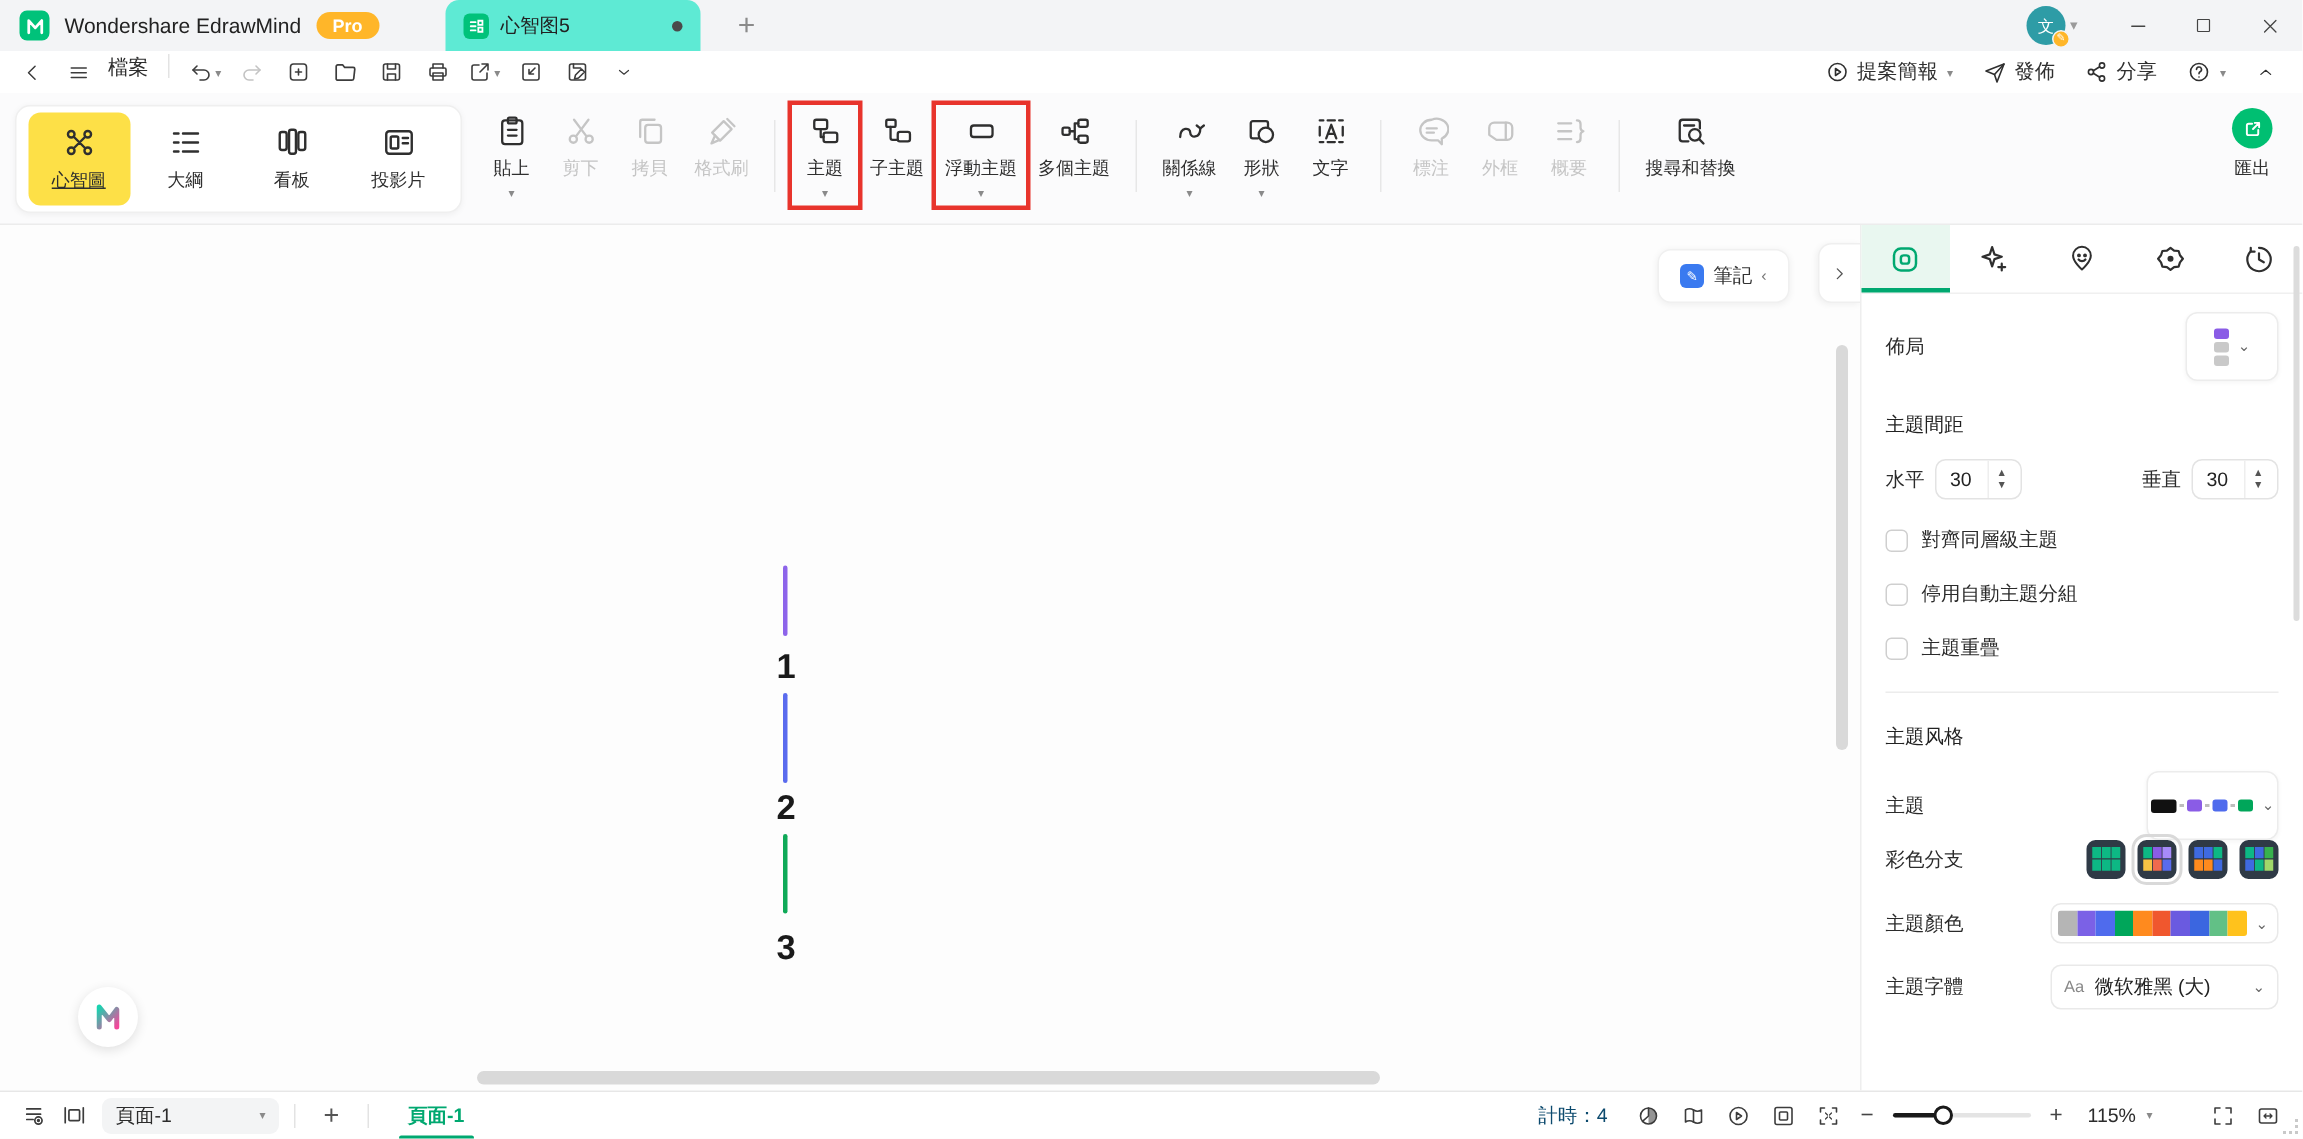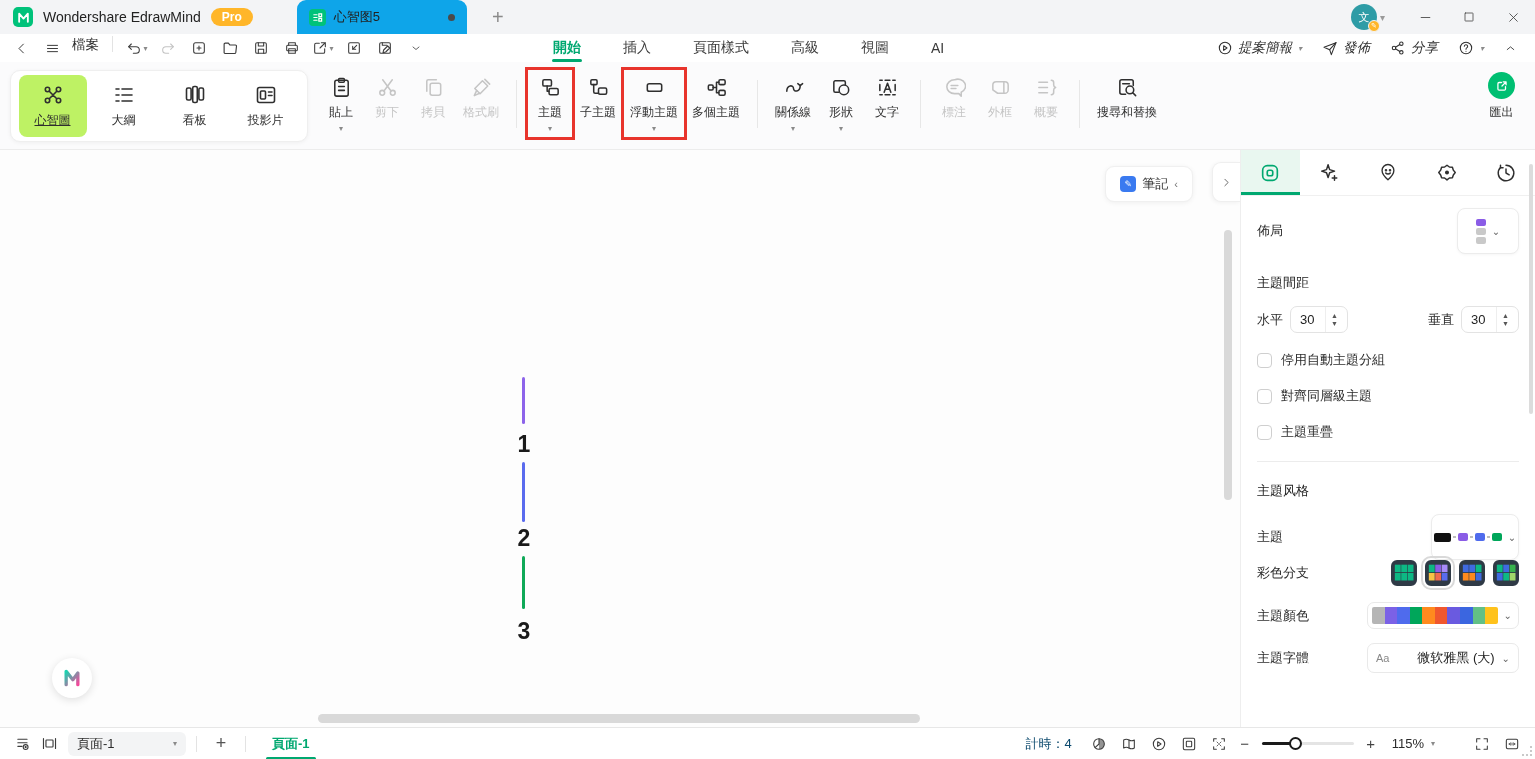--- a/index.html
+++ b/index.html
@@ -5,21 +5,21 @@
   * { margin:0; padding:0; box-sizing:border-box; }
   html,body { width:1535px; height:759px; overflow:hidden; }
   body { font-family:"Liberation Sans", sans-serif; background:#fff; position:relative; color:#333; }
   svg.ic { stroke:currentColor; fill:none; stroke-width:1.6; stroke-linecap:round; stroke-linejoin:round; }
 
   
   #titlebar { position:absolute; top:0; left:0; right:0; height:34px; background:#f3f4f6; display:flex; align-items:center; }
   .app-logo { width:20px; height:20px; border-radius:5px; background:#00c27a; margin:0 10px 0 13px; display:flex; align-items:center; justify-content:center; }
   .app-name { font-size:14px; color:#222; }
   .pro-badge { background:#ffb629; color:#fff; font-size:12px; font-weight:bold; border-radius:9px; padding:2px 11px; margin-left:10px; }
-  .doc-tab { margin-left:44px; height:34px; width:170px; background:#0ea5e9; border-radius:9px 9px 0 0; display:flex; align-items:center; padding:0 12px; position:relative; }
+  .doc-tab { margin-left:44px; height:34px; width:170px; background:#5eead4; border-radius:9px 9px 0 0; display:flex; align-items:center; padding:0 12px; position:relative; }
   .doc-tab-icon { width:17px; height:17px; border-radius:4px; background:#00c27a; display:flex; align-items:center; justify-content:center; margin-right:8px; }
   .doc-tab-title { font-size:13px; color:#222; flex:1; }
   .unsaved-dot { width:7px; height:7px; border-radius:50%; background:#4a4a4a; margin-left:8px; }
   .new-tab-btn { font-size:20px; color:#8a8a8a; margin-left:18px; width:26px; text-align:center; cursor:default; }
   .tb-right { position:absolute; right:0; top:0; height:34px; display:flex; align-items:center; }
   .avatar-wrap { display:flex; align-items:center; margin-right:18px; }
   .avatar { width:26px; height:26px; border-radius:50%; background:#2e9ca6; color:#fff; font-size:11px; display:flex; align-items:center; justify-content:center; position:relative; }
   .avatar-badge { position:absolute; right:-3px; bottom:-2px; width:12px; height:12px; border-radius:50%; background:#ffb629; border:1.5px solid #f3f4f6; color:#fff; font-size:7px; line-height:9px; text-align:center; }
   .avatar-caret { color:#9a9a9a; font-size:10px; margin-left:3px; }
   .win-btn { width:44px; height:34px; display:flex; align-items:center; justify-content:center; color:#444; font-size:13px; }
@@ -30,27 +30,27 @@
   .qat-btn { width:26px; height:24px; display:flex; align-items:center; justify-content:center; border-radius:5px; }
   .qat-btn.disabled { color:#c3c3c3; }
   .qat-label { font-size:13.5px; color:#2c2c2c; padding:0 2px; }
   .v-div { width:1px; height:16px; background:#e3e3e3; margin:0 6px; }
   .caret-s { font-size:8px; color:#8a8a8a; margin-left:1px; }
   .menus { position:absolute; left:532px; display:flex; align-items:center; height:28px; }
   .menu-item { font-size:14px; color:#3a3a3a; padding:0 21px; height:28px; display:flex; align-items:center; position:relative; }
   .menu-item.active { color:#00a870; font-weight:bold; }
   .menu-item.active .menu-underline { position:absolute; bottom:0; left:50%; transform:translateX(-50%); width:30px; height:3px; border-radius:2px; background:#00a870; }
   .mb-right { position:absolute; right:10px; display:flex; align-items:center; gap:4px; color:#2f2f2f; font-size:13.5px; }
-  .mb-group { display:flex; align-items:center; gap:5px; padding:2px 8px; border-radius:5px;font-style:italic; }
+  .mb-group { display:flex; align-items:center; gap:5px; padding:2px 8px; border-radius:5px; }
 
   
   #ribbon { position:absolute; top:62px; left:0; right:0; height:88px; background:#fbfbfc; border-bottom:1px solid #ececec; }
   .view-card { position:absolute; left:10px; top:8px; width:298px; height:72px; background:#fff; border:1px solid #efefef; border-radius:10px; box-shadow:0 1px 4px rgba(0,0,0,.05); display:flex; align-items:center; justify-content:space-around; padding:0 6px; }
   .view-item { width:68px; height:62px; display:flex; flex-direction:column; align-items:center; justify-content:center; gap:5px; border-radius:8px; color:#2f2f2f; }
-  .view-item.selected { background:#bef264;text-decoration:underline; }
+  .view-item.selected { background:#fde047;text-decoration:underline; }
   .view-item .lbl { font-size:12px; }
   .rib-items { position:absolute; left:318px; top:10px; display:flex; align-items:flex-start; }
   .rib-item { display:flex; flex-direction:column; align-items:center; padding:4px 7px 0; min-width:46px; color:#2f2f2f; position:relative; border-radius:6px; }
   .rib-item .lbl { font-size:12px; margin-top:5px; white-space:nowrap; }
   .rib-item .caret-s { margin:3px 0 0; }
   .rib-item.disabled { color:#c5c5c5; }
   .rib-div { width:1px; height:48px; background:#e7e7e7; margin:8px 10px 0; }
   .red-frame { position:absolute; left:-2px; right:-2px; top:-5px; bottom:-7px; border:3px solid #e8342c; pointer-events:none; }
   .export-item { position:absolute; right:20px; top:10px; display:flex; flex-direction:column; align-items:center; gap:5px; color:#2f2f2f; }
   .export-circle { width:27px; height:27px; border-radius:50%; background:#00bf72; display:flex; align-items:center; justify-content:center; color:#fff; }
@@ -106,21 +106,21 @@
   .theme-preview { display:flex; align-items:center; gap:2px; }
   .tp-conn { width:3px; height:2px; background:#bdbdbd; }
   .branch-swatches { display:flex; gap:8px; }
   .bsw { width:26px; height:26px; border-radius:6px; padding:1px; border:2px solid #2f3a46; background:#2f3a46; }
   .bsw.selected { outline:2px solid #d9d9d9; outline-offset:2px; }
   .palette-box { width:152px; height:27px; border:1px solid #e9e9e9; border-radius:7px; display:flex; align-items:center; padding:0 6px 0 4px; gap:6px; background:#fff; }
   .palette-strip { display:flex; height:17px; flex:1; border-radius:2px; overflow:hidden; }
   .palette-strip span { flex:1; }
   .font-box { width:152px; height:30px; border:1px solid #e9e9e9; border-radius:7px; display:flex; align-items:center; padding:0 8px; gap:7px; background:#fff; }
   .font-aa { font-size:11px; color:#888; }
-  .font-val { font-size:13px; color:#222; flex:1; white-space:nowrap;text-align:right; }
+  .font-val { font-size:13px; color:#222; flex:1; white-space:nowrap; }
   .panel-scroll { position:absolute; right:2px; top:14px; width:4px; height:250px; border-radius:2px; background:#dcdcdc; }
 
   
   #statusbar { position:absolute; left:0; right:0; bottom:0; height:32px; background:#fff; border-top:1px solid #e7e7e7; display:flex; align-items:center; padding:0 10px; }
   .sb-icon { width:26px; height:24px; display:flex; align-items:center; justify-content:center; color:#3c3c3c; }
   .page-select { display:flex; align-items:center; justify-content:space-between; width:118px; height:24px; background:#f3f4f5; border-radius:6px; padding:0 9px; margin-left:6px; font-size:13px; color:#2c2c2c; }
   .sb-plus { font-size:18px; color:#555; width:28px; text-align:center; }
   .page-tab { position:relative; height:32px; display:flex; align-items:center; padding:0 16px; color:#00a870; font-size:13px; font-weight:bold; }
   .page-tab .tab-underline { position:absolute; bottom:0; left:10px; right:10px; height:3px; background:#00a870; border-radius:2px; }
   .sb-right { margin-left:auto; display:flex; align-items:center; gap:4px; }
@@ -250,41 +250,20 @@
           <path d="M8 4v4h7M9 19l1-4 6-6 3 3-6 6z"></path>
         </svg>
     </div>
     <div class="qat-btn">
       <svg class="ic" width="12" height="12" viewBox="0 0 24 24">
           <path d="M6 10l6 5 6-5"></path>
         </svg>
     </div>
   </div>
 
-  <div class="menus">
-    <div class="menu-item active">
-        <span>開始</span>
-        <span class="menu-underline"></span>
-      </div>
-    <div class="menu-item">
-        <span>插入</span>
-      </div>
-    <div class="menu-item">
-        <span>頁面樣式</span>
-      </div>
-    <div class="menu-item">
-        <span>高級</span>
-      </div>
-    <div class="menu-item">
-        <span>視圖</span>
-      </div>
-    <div class="menu-item">
-        <span>AI</span>
-      </div>
-  </div>
 
   <div class="mb-right">
     <div class="mb-group">
       <svg class="ic" width="16" height="16" viewBox="0 0 24 24">
           <circle cx="12" cy="12" r="8.5"></circle>
           <path d="M10 8.5l5 3.5-5 3.5z"></path>
         </svg>
       <span>提案簡報</span>
       <span class="caret-s">▾</span>
     </div>
@@ -601,25 +580,25 @@
           <span class="plabel">垂直</span>
           <div class="spinbox">
             <input value="30" style="">
             <span class="spin-arrows">▲<br>▼</span>
           </div>
         </div>
       </div>
 
       <div class="chk-row">
         <span class="chk"></span>
-        <span class="chk-lbl">停用自動主題分組</span>
+        <span class="chk-lbl">對齊同層級主題</span>
       </div>
       <div class="chk-row">
         <span class="chk"></span>
-        <span class="chk-lbl">對齊同層級主題</span>
+        <span class="chk-lbl">停用自動主題分組</span>
       </div>
       <div class="chk-row">
         <span class="chk"></span>
         <span class="chk-lbl">主題重疊</span>
       </div>
 
       <div class="p-div"></div>
 
       <div class="ptitle">主題风格</div>
 

